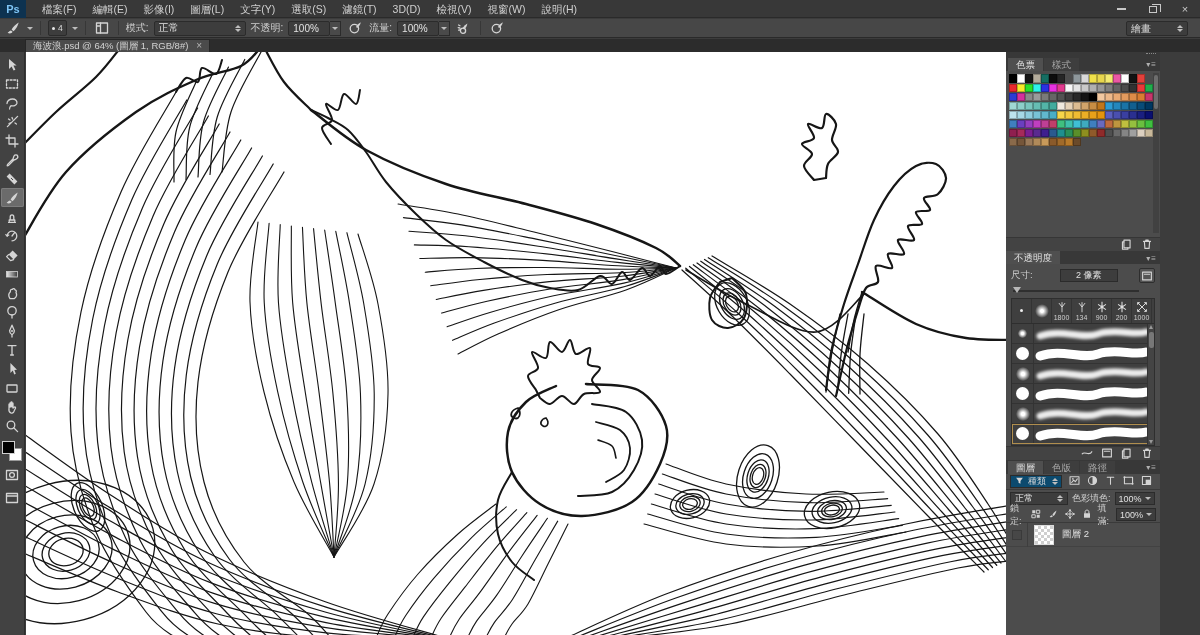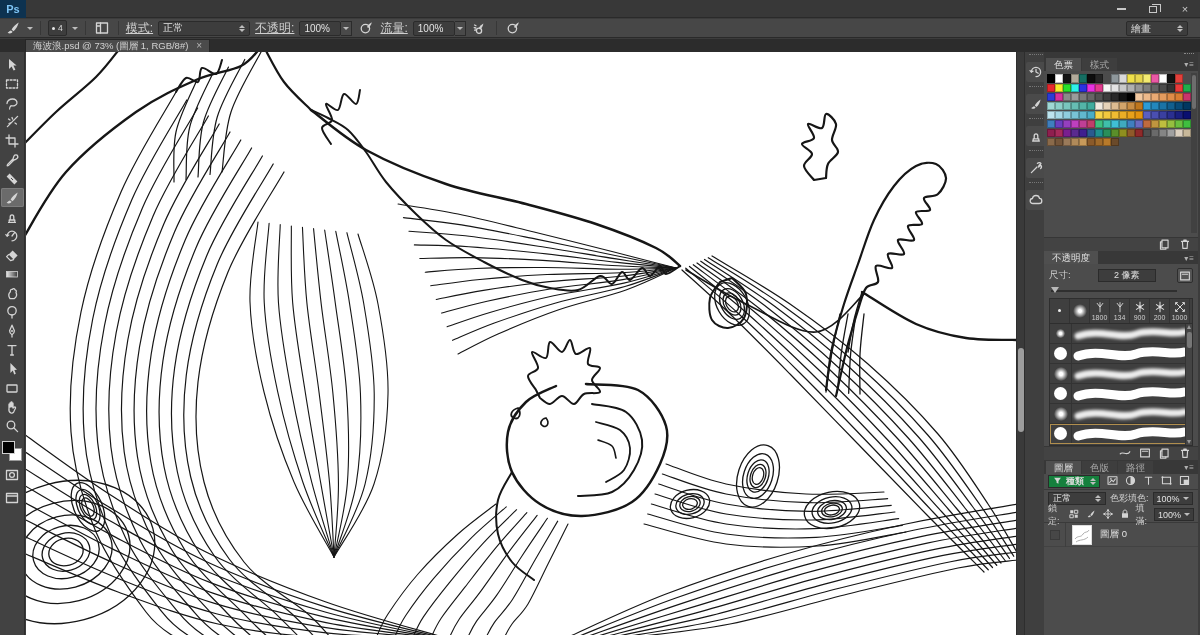--- a/index.html
+++ b/index.html
@@ -17,21 +17,21 @@
   .wincontrols { position:absolute; right:6px; top:0; height:18px; display:flex; align-items:center; gap:14px; }
   .winbtn { width:18px; height:12px; display:flex; align-items:center; justify-content:center; color:#c8c8c8; font-size:11px; }
   .winbtn .bar { width:9px; height:2px; background:#c8c8c8; }
   .winbtn .rest { width:8px; height:7px; border:1px solid #c8c8c8; position:relative; }
   .winbtn .rest:before { content:""; position:absolute; left:2px; top:-3px; width:8px; height:7px; border:1px solid #c8c8c8; border-left:none; border-bottom:none; }
 
   
   .optionsbar { position:absolute; left:0; top:19px; width:1200px; height:19px; background:#474747;
     display:flex; align-items:center; border-bottom:1px solid #2a2a2a; padding-left:4px; gap:5px; }
   .opt-sep { width:1px; height:14px; background:#373737; margin:0 2px; }
-  .opt-label { font-size:12px; color:#cfcfcf;text-decoration:underline; }
+  .opt-label { font-size:10px; color:#cfcfcf; }
   .opt-select { height:15px; background:#3d3d3d; border:1px solid #2b2b2b; border-radius:2px;
     display:flex; align-items:center; padding:0 4px; gap:6px; font-size:10px; color:#e2e2e2; }
   .updown { display:flex; flex-direction:column; gap:1px; }
   .updown i { width:0; height:0; border-left:3px solid transparent; border-right:3px solid transparent; }
   .updown i.up { border-bottom:3px solid #bdbdbd; }
   .updown i.dn { border-top:3px solid #bdbdbd; }
   .mini-drop { width:11px; height:15px; background:#4a4a4a; border:1px solid #2b2b2b; border-left:none;
     display:flex; align-items:center; justify-content:center; }
   .mini-drop i { width:0;height:0;border-left:3px solid transparent;border-right:3px solid transparent;border-top:3px solid #bdbdbd; }
   .opt-icon { width:18px; height:16px; display:flex; align-items:center; justify-content:center; }
@@ -66,21 +66,21 @@
   .vscroll { position:absolute; left:1016px; top:0; width:8px; height:583px; background:#3a3a3a; border-left:1px solid #2e2e2e; }
   .vthumb { position:absolute; left:1px; top:296px; width:6px; height:84px; background:#9d9d9d; border-radius:3px; }
 
   .dock { position:absolute; left:1024px; top:0; width:22px; height:583px; background:#3f3f3f; border-left:1px solid #2e2e2e;
     display:flex; flex-direction:column; align-items:center; }
   .dock .grip { width:14px; height:5px; margin:2px 0 1px; border-top:1px dotted #777; }
   .dock-btn { width:20px; height:20px; margin:2px 0; background:#4a4a4a; border-radius:2px;
     display:flex; align-items:center; justify-content:center; }
 
   
-  .panels { position:absolute; left:1044px; top:0; width:154px; height:583px; background:#444444; }
+  .panels { position:absolute; left:1006px; top:0; width:154px; height:583px; background:#444444; }
   .collapse-strip { height:5px; background:#383838; position:relative; }
   .collapse-strip .cc { position:absolute; right:4px; top:1px; width:10px; height:3px; border-top:1px dotted #888; }
 
   .ptabs { height:14px; background:#383838; display:flex; align-items:flex-end; padding-left:2px; position:relative; }
   .ptab { height:13px; padding:0 8px; font-size:9.5px; line-height:13px; color:#a8a8a8; background:#3e3e3e; margin-right:1px; }
   .ptab.active { background:#4f4f4f; color:#e0e0e0; }
   .pmenu { position:absolute; right:3px; top:3px; color:#b0b0b0; font-size:8px; letter-spacing:1px; }
 
   .swatch-body { height:166px; background:#4c4c4c; position:relative; padding:3px 8px 0 3px; }
   .sw-row { line-height:0; white-space:nowrap; }
@@ -118,22 +118,22 @@
   .tip-hard { width:13px; height:13px; border-radius:50%; background:#fff; }
   .tip-soft { width:14px; height:14px; border-radius:50%; background:radial-gradient(circle,#fff 18%,rgba(255,255,255,0) 72%); }
   .tip-soft-sm { width:9px; height:9px; border-radius:50%; background:radial-gradient(circle,#fff 20%,rgba(255,255,255,0) 75%); }
   .stroke-svg { position:absolute; inset:0; }
   .bp-scroll { position:absolute; right:0; top:0; width:7px; height:100%; background:#444; border-left:1px solid #333; }
   .bp-scroll .t { position:absolute; left:1px; top:8px; width:5px; height:16px; background:#777; border-radius:2px; }
   .bp-scroll .a { position:absolute; left:1px; width:0; height:0; border-left:2.5px solid transparent; border-right:2.5px solid transparent; }
 
   .lp-row { display:flex; align-items:center; background:#4c4c4c; padding:2px 4px; gap:4px; }
   .lp-filter { height:16px; border-bottom:1px solid #3a3a3a; }
-  .lp-filtersel { width:52px; height:13px; background:#15803d; border:1px solid #2b2b2b; display:flex; align-items:center;
-    gap:3px; padding:0 3px; font-size:9px; color:#dcdcdc;font-weight:bold; }
+  .lp-filtersel { width:52px; height:13px; background:#0c4a6e; border:1px solid #2b2b2b; display:flex; align-items:center;
+    gap:3px; padding:0 3px; font-size:9px; color:#dcdcdc; }
   .lp-fics { display:flex; gap:5px; align-items:center; margin-left:2px; }
   .lp-blend { height:17px; }
   .lp-blendsel { width:58px; height:13px; background:#3d3d3d; border:1px solid #2b2b2b; display:flex; align-items:center;
     justify-content:space-between; padding:0 4px; font-size:9px; color:#e0e0e0; }
   .lp-lbl { font-size:9px; color:#cfcfcf; }
   .lp-valsel { height:13px; background:#3d3d3d; border:1px solid #2b2b2b; display:flex; align-items:center; gap:3px;
     padding:0 3px; font-size:9px; color:#e0e0e0; }
   .lp-lock { height:16px; border-bottom:1px solid #3a3a3a; }
   .layerlist { background:#4c4c4c; height:100%; }
   .layer-row { display:flex; align-items:center; height:24px; border-bottom:1px solid #424242; background:#4c4c4c; }
@@ -150,20 +150,33 @@
   .linkdots i { width:4px; height:4px; border:1px solid #cfcfcf; border-radius:50%; display:block; }
   .mask { width:18px; height:18px; background:#fff; border:1px solid #bdbdbd; margin-left:2px; }
 </style>
 </head>
 <body>
 
 <div class="app">
 
   <div class="menubar">
     <div class="ps-logo">Ps</div>
+    <nav class="menu" id="menu">
+        <span class="menu-item">檔案(F)</span>
+        <span class="menu-item">編輯(E)</span>
+        <span class="menu-item">影像(I)</span>
+        <span class="menu-item">圖層(L)</span>
+        <span class="menu-item">文字(Y)</span>
+        <span class="menu-item">選取(S)</span>
+        <span class="menu-item">濾鏡(T)</span>
+        <span class="menu-item">3D(D)</span>
+        <span class="menu-item">檢視(V)</span>
+        <span class="menu-item">視窗(W)</span>
+        <span class="menu-item">說明(H)</span>
+      </nav>
     <div class="wincontrols">
       <span class="winbtn">
           <span class="bar"></span>
         </span>
       <span class="winbtn">
           <span class="rest"></span>
         </span>
       <span class="winbtn">×</span>
     </div>
   </div>
@@ -244,21 +257,21 @@
       <span>繪畫</span>
       <span class="updown">
           <i class="up"></i>
           <i class="dn"></i>
         </span>
     </span>
   </div>
 
   <div class="tabbar">
     <div class="doctab">
-      <span>海波浪.psd @ 73% (圖層 1, RGB/8#)</span>
+      <span>海波浪.psd @ 64% (圖層 1, RGB/8#)</span>
       <span class="tabclose">×</span>
     </div>
   </div>
 
   <div class="main">
     <div class="toolbar" id="toolbar">
         <div class="tool">
           <svg width="16" height="16" viewBox="0 0 16 16">
             <path d="M5 2 L5 12 L7.6 9.4 L9.6 13.6 L11.4 12.8 L9.4 8.6 L12.6 8.4 Z" fill="#d4d4d4"></path>
           </svg>
@@ -841,21 +854,19 @@
           <span class="updown">
               <i class="dn"></i>
             </span>
         </span>
       </div>
       <div class="layerlist" id="layerlist">
           <div class="layer-row">
             <span class="eyebox">
       <span class="empty"></span>
             </span>
-    <span class="lthumb"><svg width="18" height="18" viewBox="0 0 18 18">
-                <path d="M2 13 C5 9 8 12 10 8 C12 5 15 7 16 4 M3 16 C7 13 11 15 15 11" fill="none" stroke="#9a9a9a" stroke-width="0.8"></path>
-              </svg></span>
-            <span class="layer-name">圖層 0</span>
+    <span class="lthumb checker"></span>
+            <span class="layer-name">圖層 2</span>
           </div>
         </div>
     </div>
   </div>
 </div>
 
 </body></html>

